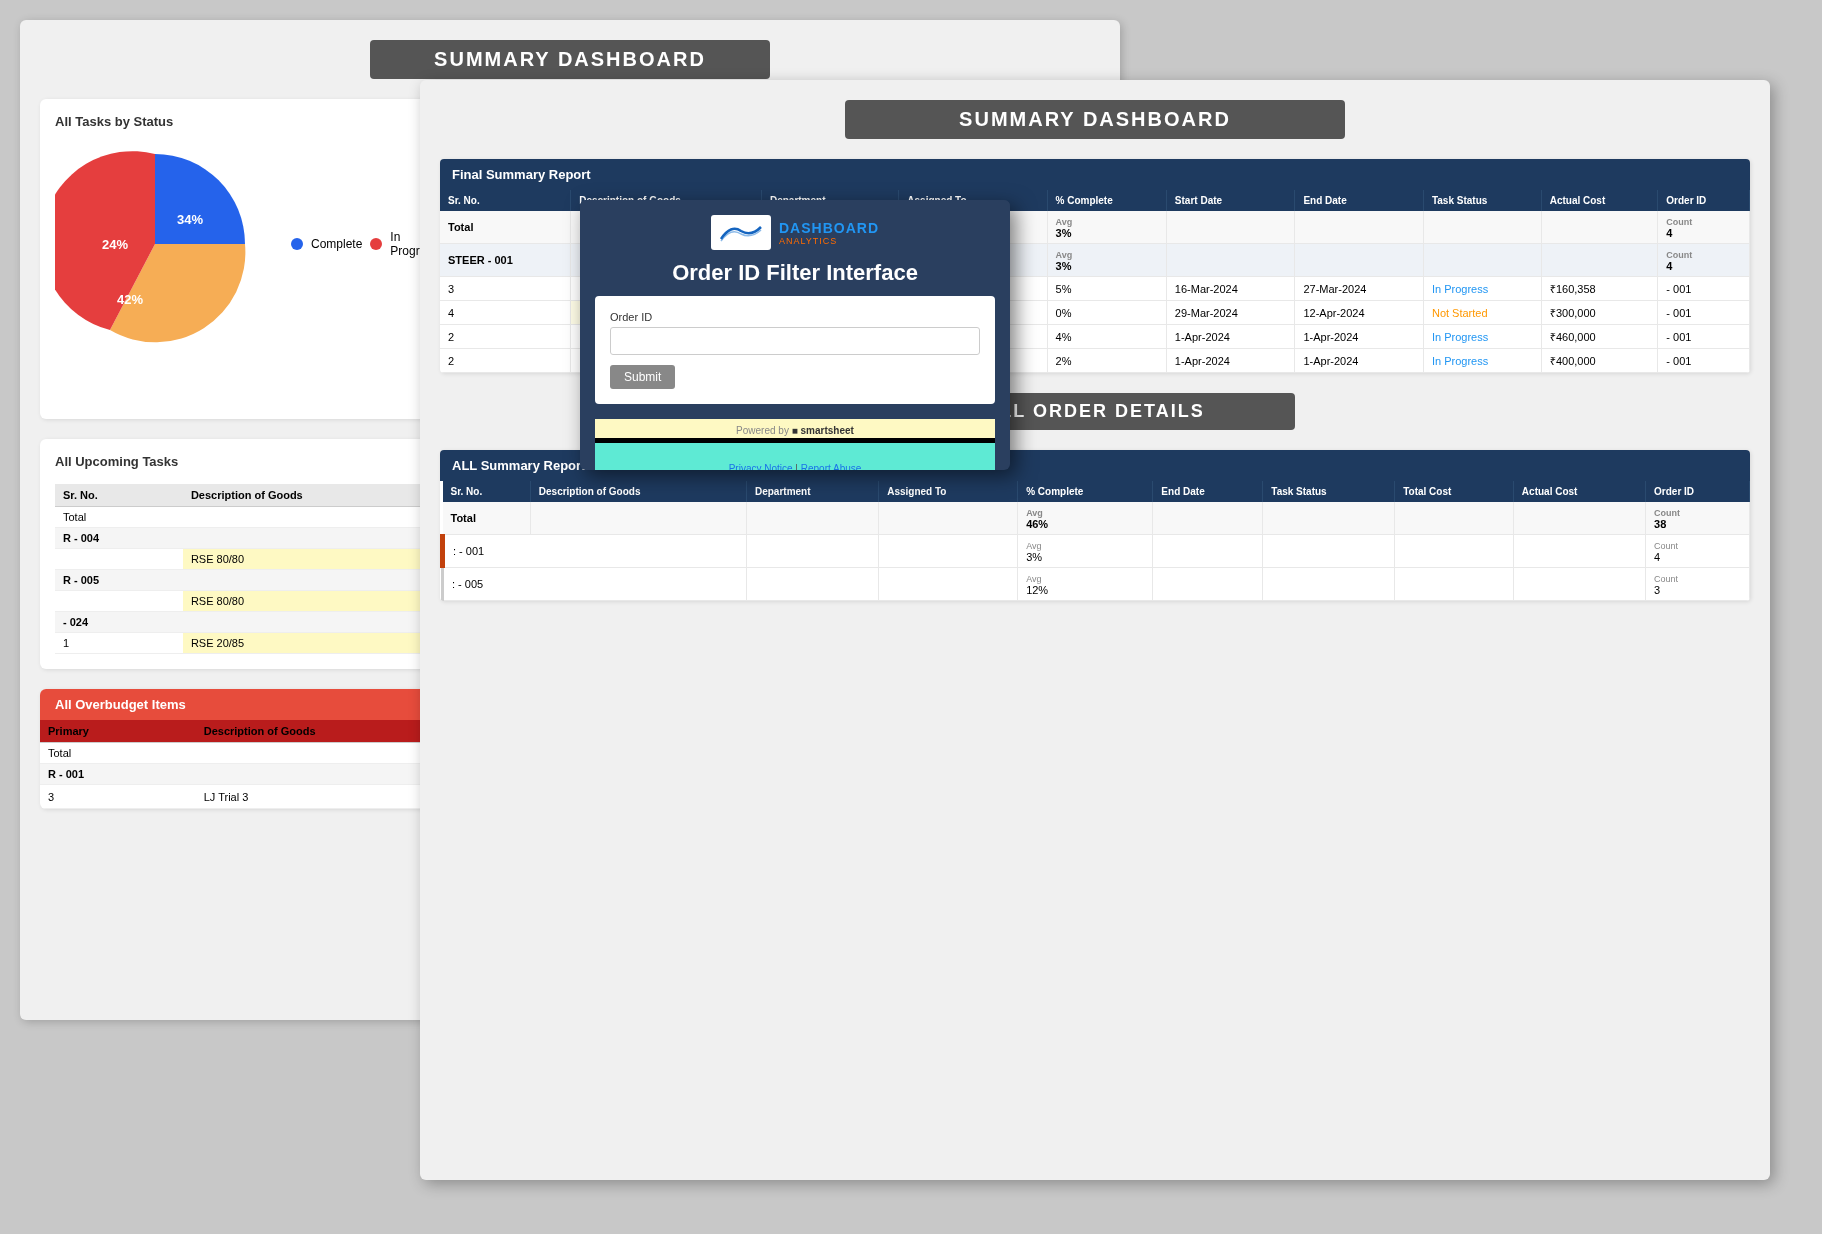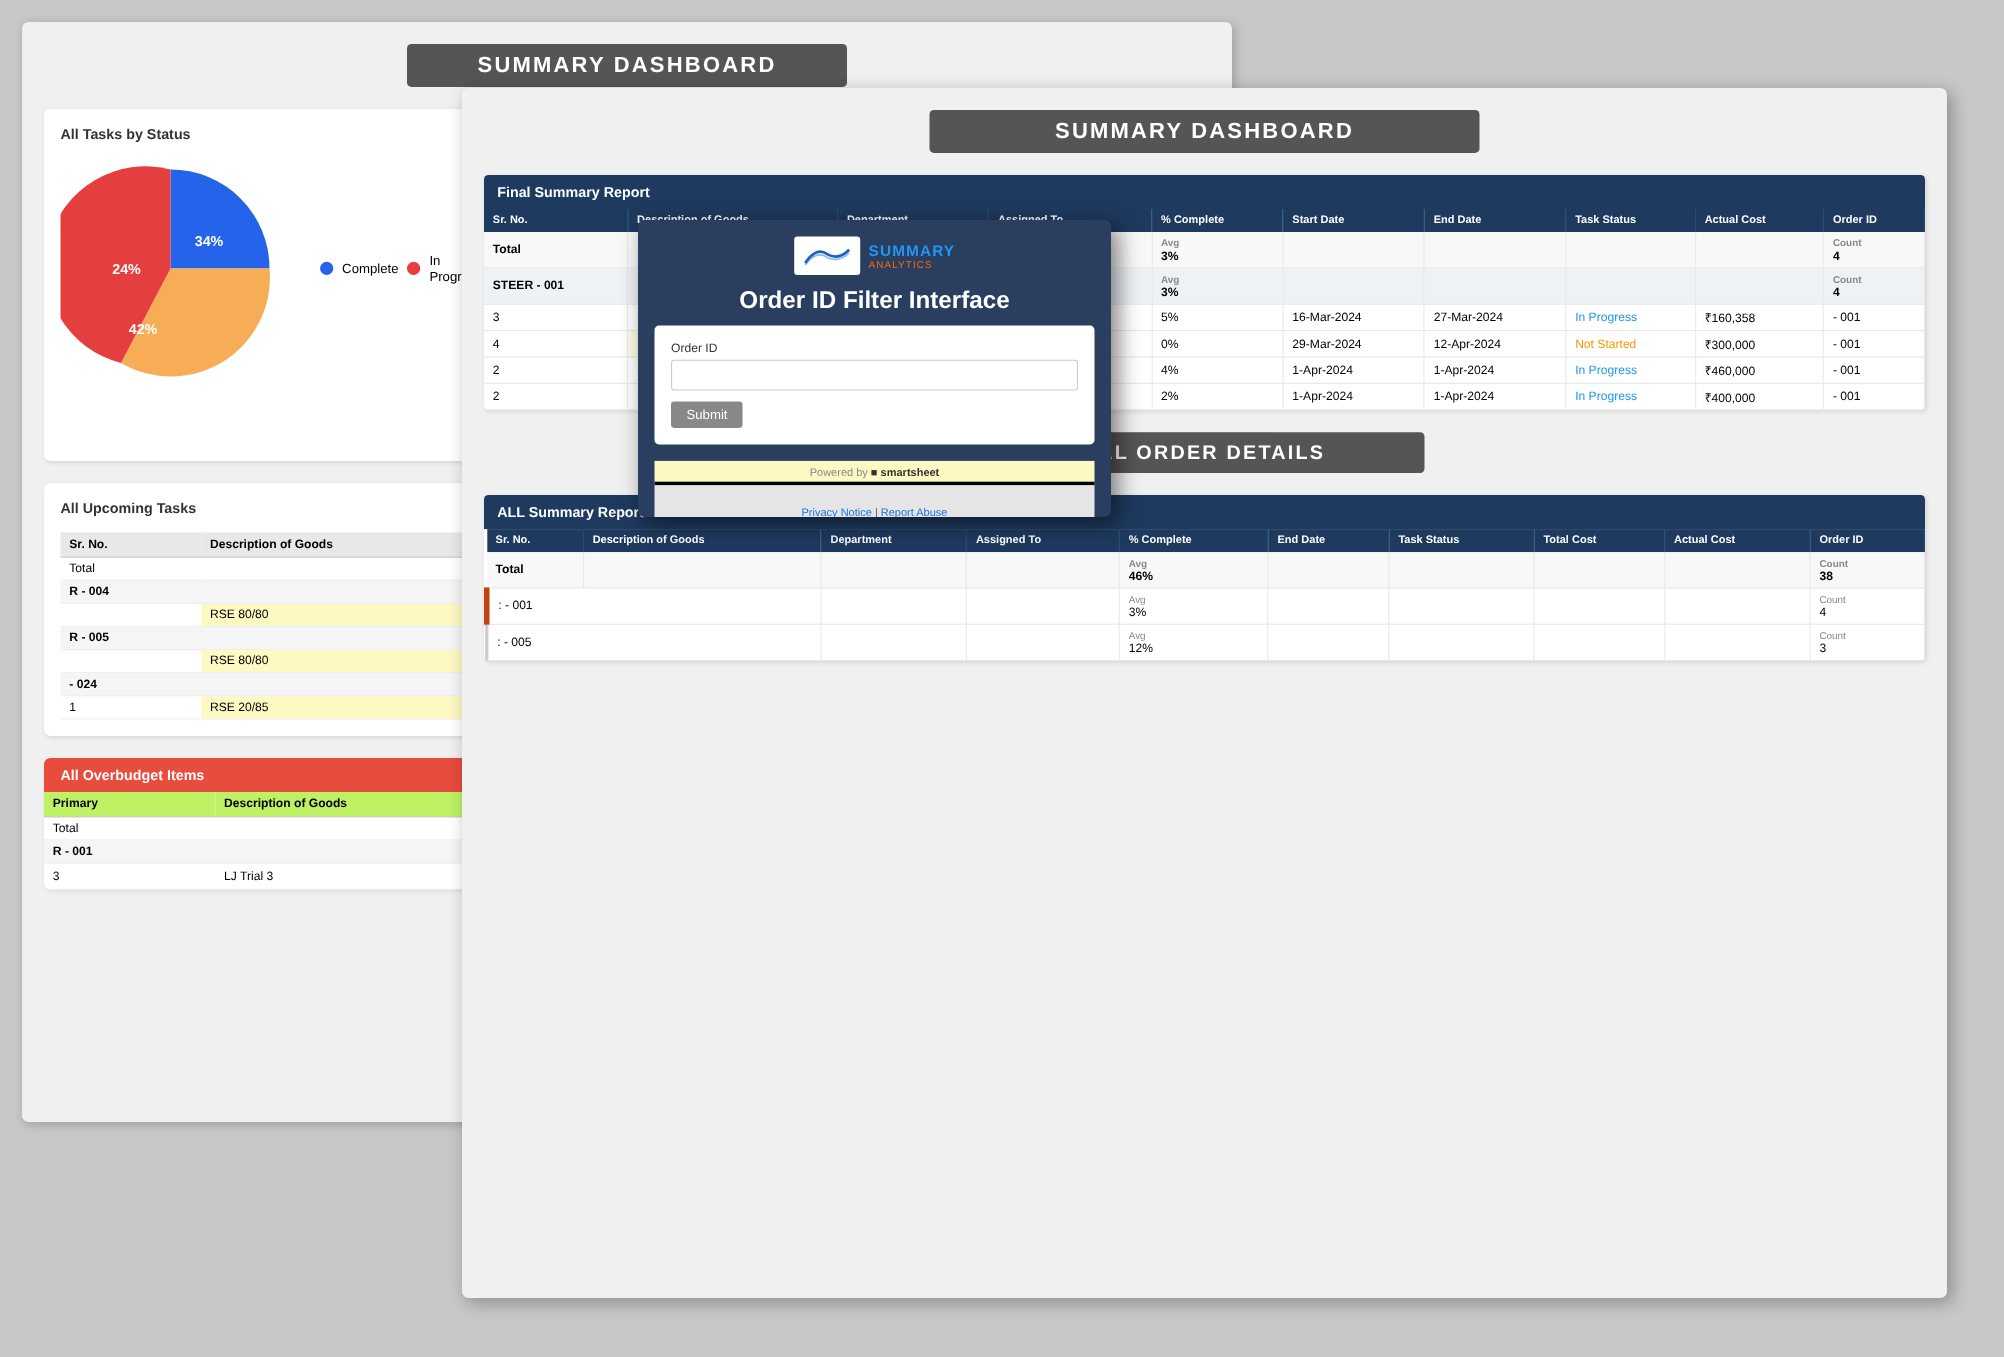--- a/index.html
+++ b/index.html
@@ -188,21 +188,21 @@
       padding: 8px 15px;
     }
 
     .overbudget-table {
       width: 100%;
       border-collapse: collapse;
       font-size: 11px;
     }
 
     .overbudget-table th {
-      background: #bef264;
+      background: #b91c1c;
       padding: 5px 8px;
       text-align: left;
       border-bottom: 1px solid #ccc;
     }
 
     .overbudget-table td {
       padding: 4px 8px;
       border-bottom: 1px solid #eee;
     }
 
@@ -428,25 +428,25 @@
       border: none;
       padding: 5px 14px;
       border-radius: 3px;
       font-size: 12px;
       cursor: pointer;
     }
 
     .modal-footer {
       text-align: center;
       padding: 20px;
-      background: #e5e5e5;
+      background: #5eead4;
       margin: 0 15px;
       font-size: 10px;
       color: #555;
-      border-top: 3px solid #000000;
+      border-top: 5px solid #000000;
     }
 
     .modal-footer a {
       color: #1a73e8;
       text-decoration: none;
     }
 
     .powered-by {
       text-align: center;
       color: #888;
@@ -778,21 +778,21 @@
   <div class="modal-header">
     <div class="modal-logo">
       <div class="logo-graphic">
         <svg width="50" height="28" viewBox="0 0 50 28">
           <rect x="0" y="0" width="50" height="28" fill="white"></rect>
           <path d="M5,20 Q15,5 25,12 Q35,18 45,8" stroke="#1565c0" stroke-width="2.5" fill="none"></path>
           <path d="M5,22 Q15,8 25,15 Q35,20 45,11" stroke="#1976d2" stroke-width="1.5" fill="none" opacity="0.5"></path>
         </svg>
       </div>
       <div class="logo-text-group">
-        <span class="logo-blue-text">SUMMARY</span>
+        <span class="logo-blue-text">DASHBOARD</span>
         <span class="logo-orange-text">ANALYTICS</span>
       </div>
     </div>
     <div class="modal-title">Order ID Filter Interface</div>
   </div>
   <div class="modal-body">
     <label class="form-label">Order ID</label>
     <input class="form-input" type="text" placeholder="" style="">
     <button class="submit-btn">Submit</button>
   </div>

